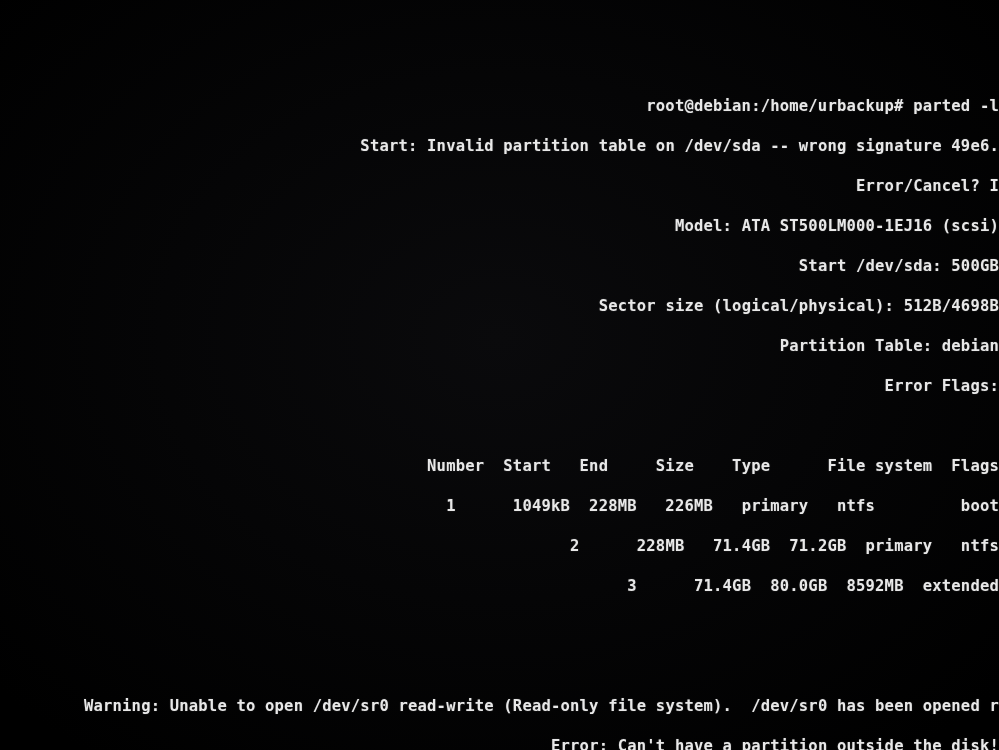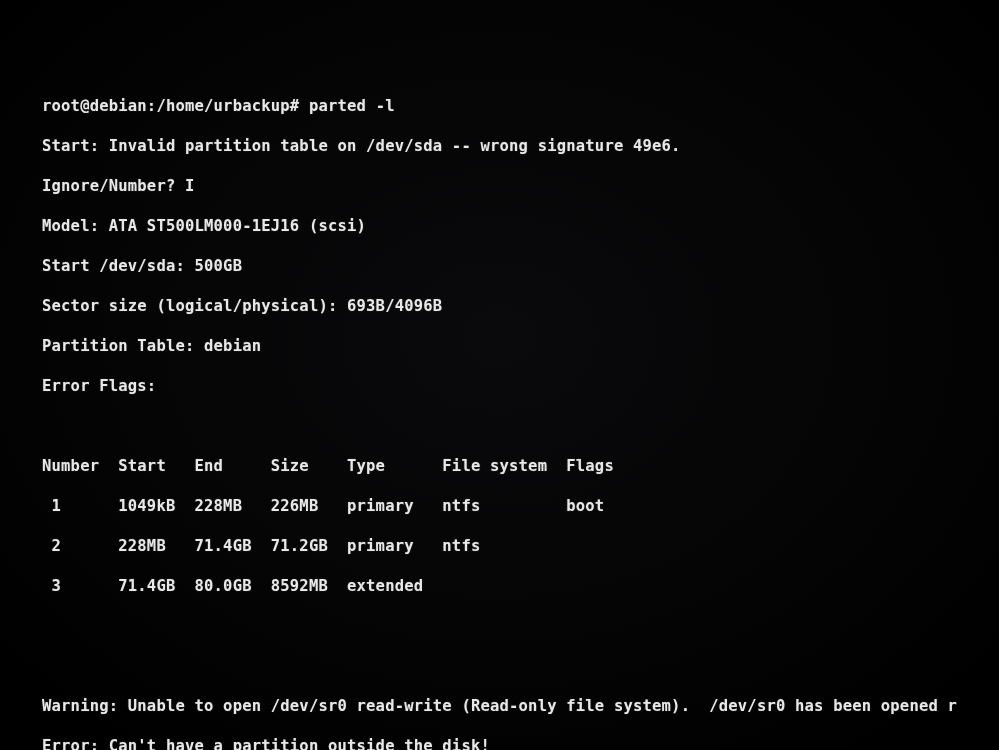--- a/index.html
+++ b/index.html
@@ -17,33 +17,33 @@
     color: #e8e8e8;
     white-space: pre;
     letter-spacing: 0.2px;
     font-weight: 700;
     overflow: hidden;
     box-sizing: border-box;
     padding-top: 16px;
     padding-left: 42px;
     text-shadow: 0 0 2px rgba(255,255,255,0.18);
   }
-  .line { display: block; }
+  .line { display: block; text-align: right; }
 </style>
 </head>
 <body>
 
 
 
 <span class="line"><span>root@debian:/home/urbackup#</span> <span>parted -l</span></span>
 <span class="line">Start: Invalid partition table on /dev/sda -- wrong signature 49e6.</span>
-<span class="line">Ignore/Number? I</span>
+<span class="line">Error/Cancel? I</span>
 <span class="line">Model: ATA ST500LM000-1EJ16 (scsi)</span>
 <span class="line">Start /dev/sda: 500GB</span>
-<span class="line">Sector size (logical/physical): 693B/4096B</span>
+<span class="line">Sector size (logical/physical): 512B/4698B</span>
 <span class="line">Partition Table: debian</span>
 <span class="line">Error Flags:</span>
 <span class="line"> </span>
 <span class="line">Number  Start   End     Size    Type      File system  Flags</span>
 <span class="line"> 1      1049kB  228MB   226MB   primary   ntfs         boot</span>
 <span class="line"> 2      228MB   71.4GB  71.2GB  primary   ntfs</span>
 <span class="line"> 3      71.4GB  80.0GB  8592MB  extended</span>
 <span class="line"> </span>
 <span class="line"> </span>
 <span class="line">Warning: Unable to open /dev/sr0 read-write (Read-only file system).  /dev/sr0 has been opened r</span>

